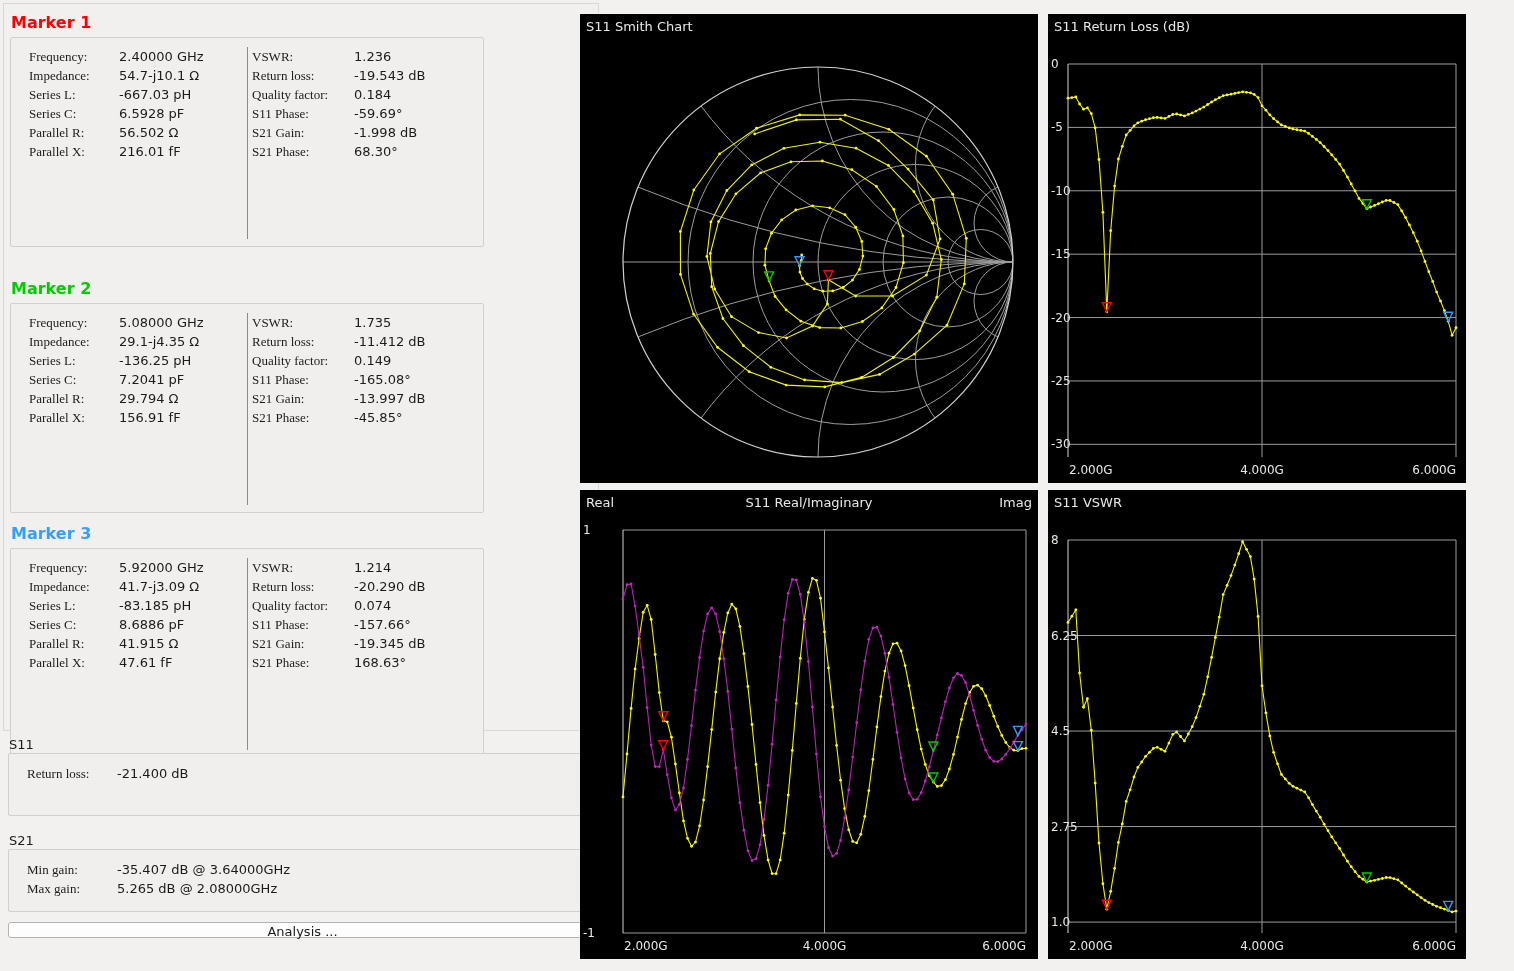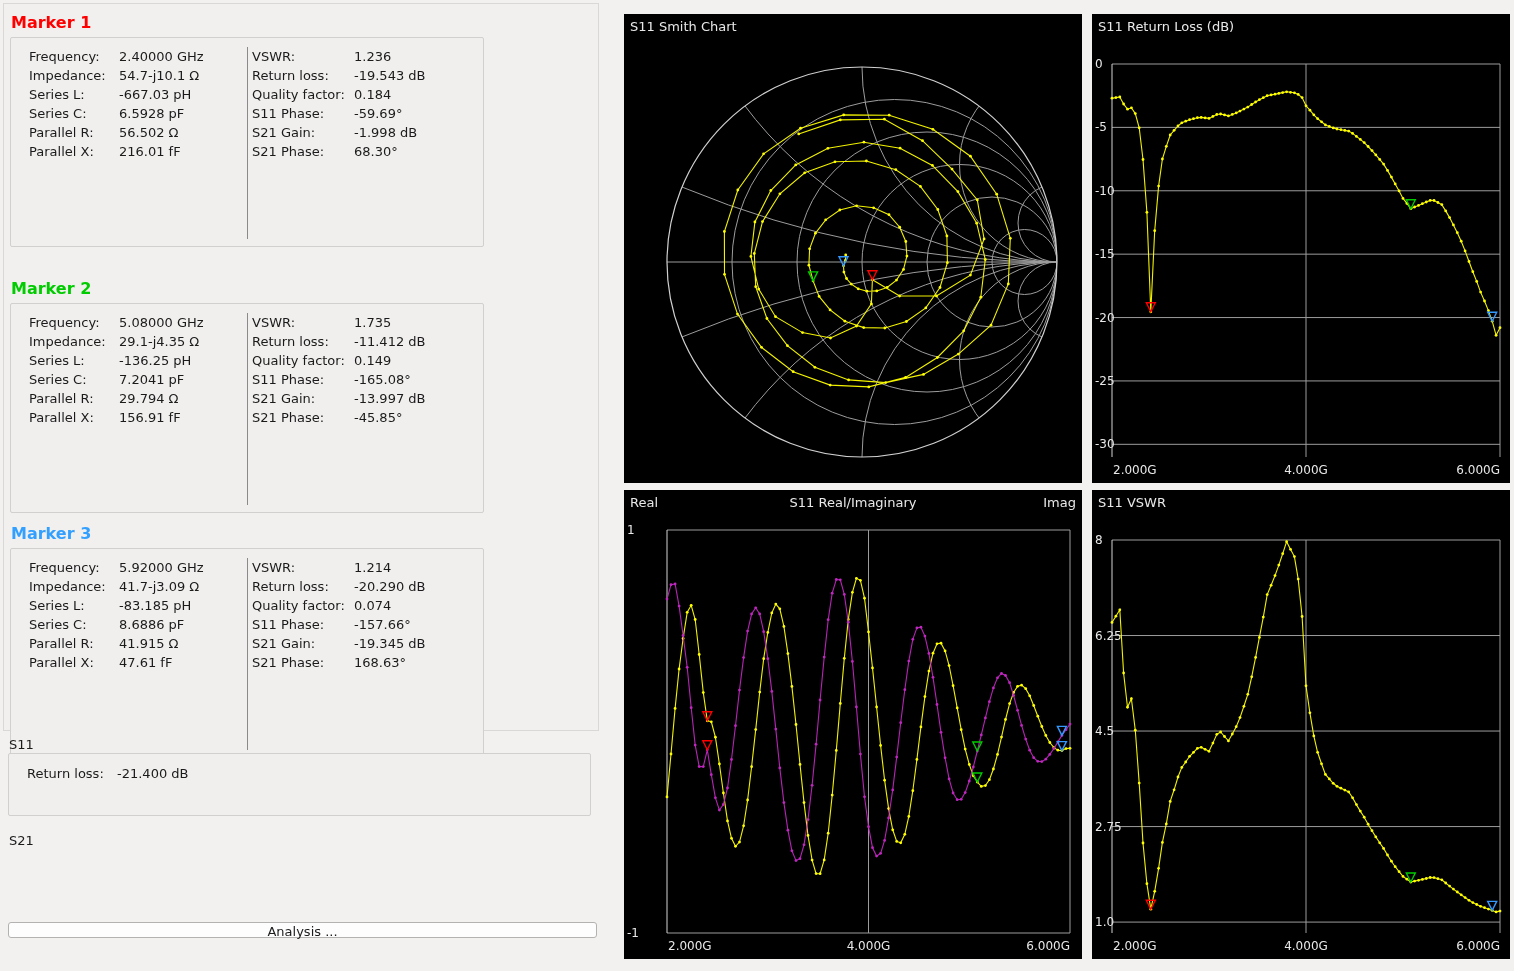--- a/index.html
+++ b/index.html
@@ -9,30 +9,30 @@
   .markers-container{position:absolute;left:3px;top:3px;width:596px;height:728px;
        border:1px solid #d9d8d6;background:#f1f0ef;padding:6px;box-sizing:border-box;}
   .marker-section{margin-bottom:11px;}
   .marker-title{font-size:16px;margin:3px 0 5px 1px;font-weight:bold;}
   .marker-box{width:474px;height:210px;border:1px solid #d1d0ce;border-radius:2px;background:#f0efee;
        padding:9px 0 0 18px;box-sizing:border-box;}
   .marker-cols{display:flex;height:192px;}
   .mcol-left{width:218px;}
   .mcol-right{border-left:1px solid #8a8a8a;padding-left:4px;flex:1;}
   .f-row{display:flex;line-height:19px;}
-  .f-label{flex:0 0 auto;}
+  .f-label{flex:0 0 auto;font-family:Liberation Serif, serif;}
   .mcol-left .f-label{width:90px;}
   .mcol-right .f-label{width:102px;}
   .sec-title{position:absolute;left:9px;}
   .info-box{position:absolute;left:8px;width:583px;height:63px;border:1px solid #d1d0ce;border-radius:2px;
        background:#f0efee;padding:10px 0 0 18px;box-sizing:border-box;}
   .info-box .f-label{width:90px;}
   .analysis-btn{position:absolute;left:8px;top:922px;width:589px;height:16px;background:#fdfdfd;
        border:1px solid #b4b2b0;border-radius:3px;font-family:inherit;font-size:13px;color:#1b1b1b;cursor:pointer;}
-  .charts-grid{position:absolute;left:624px;top:14px;display:grid;
+  .charts-grid{position:absolute;left:580px;top:14px;display:grid;
        grid-template-columns:458px 418px;grid-template-rows:469px 469px;column-gap:10px;row-gap:7px;}
   .chart-panel{background:#000;position:relative;}
   .chart-panel svg{display:block;}
 </style>
 </head>
 <body>
 
 <div class="left-panel">
   <div class="markers-container" id="markers-container">
       <div class="marker-section">
@@ -214,20 +214,30 @@
       </div>
     </div>
   <div class="sec-title" style="top:737px">S11</div>
   <div class="info-box" id="s11-box" style="top:753px">
       <div class="f-row">
         <span class="f-label">Return loss:</span>
         <span class="f-value">-21.400 dB</span>
       </div>
     </div>
   <div class="sec-title" style="top:833px">S21</div>
+  <div class="info-box" id="s21-box" style="top:849px">
+      <div class="f-row">
+        <span class="f-label">Min gain:</span>
+        <span class="f-value">-35.407 dB @ 3.64000GHz</span>
+      </div>
+      <div class="f-row">
+        <span class="f-label">Max gain:</span>
+        <span class="f-value">5.265 dB @ 2.08000GHz</span>
+      </div>
+    </div>
   <button class="analysis-btn">Analysis ...</button>
 </div>
 
 <div class="charts-grid" id="charts-grid">
     <div class="chart-panel">
       <svg width="458" height="469" viewBox="0 0 458 469">
         <defs>
           <clipPath id="smith-clip">
             <circle cx="238" cy="248" r="195"></circle>
           </clipPath>

